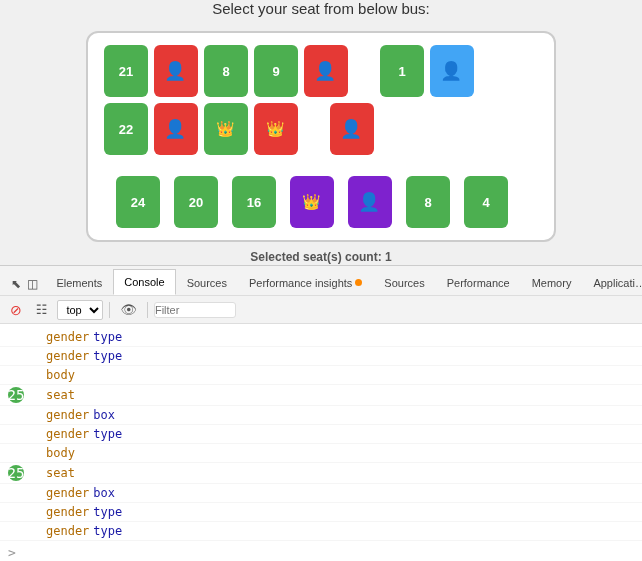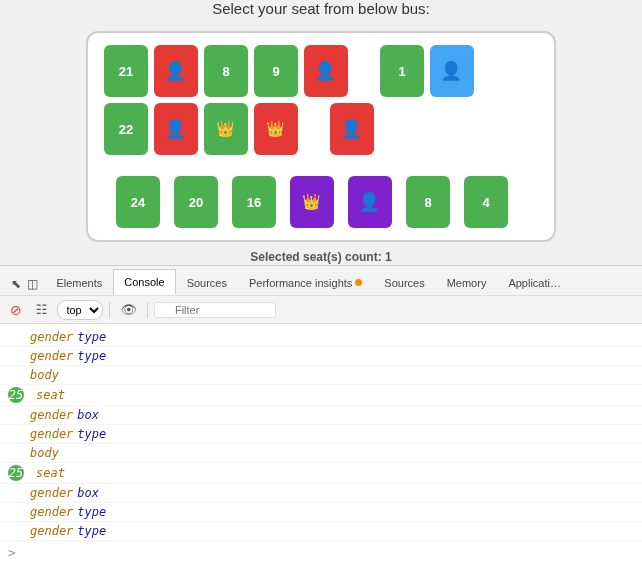--- a/index.html
+++ b/index.html
@@ -125,21 +125,21 @@
       font-size: 13px;
       color: #555;
       padding: 2px 4px;
       display: flex;
       align-items: center;
     }
 
     .toolbar-select {
       font-size: 11px;
       border: 1px solid #ccc;
-      border-radius: 9px;
+      border-radius: 2px;
       padding: 1px 4px;
       background: #fff;
       height: 20px;
     }
 
     .toolbar-divider {
       width: 1px;
       height: 16px;
       background: #ccc;
     }
@@ -150,58 +150,57 @@
       font-size: 11px;
       outline: none;
       width: 80px;
     }
 
     .filter-section {
       display: flex;
       align-items: center;
       border: 1px solid #ddd;
       border-radius: 3px;
-      padding: 1px 20px;
+      padding: 1px 0;
       background: #fff;
       gap: 2px;
     }
 
     .console-output {
       flex: 1;
       overflow-y: auto;
       padding: 4px 0;
       font-family: monospace;
       font-size: 12px;
     }
 
     .console-row {
       display: flex;
       align-items: center;
-      padding: 2px 8px 2px 30px;
+      padding: 2px 8px 2px 46px;
       border-bottom: 1px solid #f5f5f5;
       min-height: 18px;
       position: relative;
-      font-style: italic;
     }
 
     .console-row.has-badge {
       padding-left: 8px;
     }
 
     .badge {
       background: #4caf50;
       color: #fff;
       border-radius: 50%;
       width: 16px;
       height: 16px;
-      font-size: 12px;
+      font-size: 14px;
       display: flex;
       align-items: center;
       justify-content: center;
-      margin-right: 12px;
+      margin-right: 22px;
       flex-shrink: 0;
     }
 
     .console-key {
       color: #b06c06;
       margin-right: 4px;
     }
 
     .console-val {
       color: #1a1aa6;
@@ -314,20 +313,23 @@
     </div>
     <div class="devtools-tab">
       <span>Sources</span>
     </div>
     <div class="devtools-tab">
       <span>Performance insights</span>
       <span class="dot"></span>
     </div>
     <div class="devtools-tab">
       <span>Sources</span>
+    </div>
+    <div class="devtools-tab">
+      <span>Performance</span>
     </div>
     <div class="devtools-tab">
       <span>Memory</span>
     </div>
     <div class="devtools-tab">
       <span>Applicati…</span>
     </div>
   </div>
 
   <div class="devtools-toolbar">

